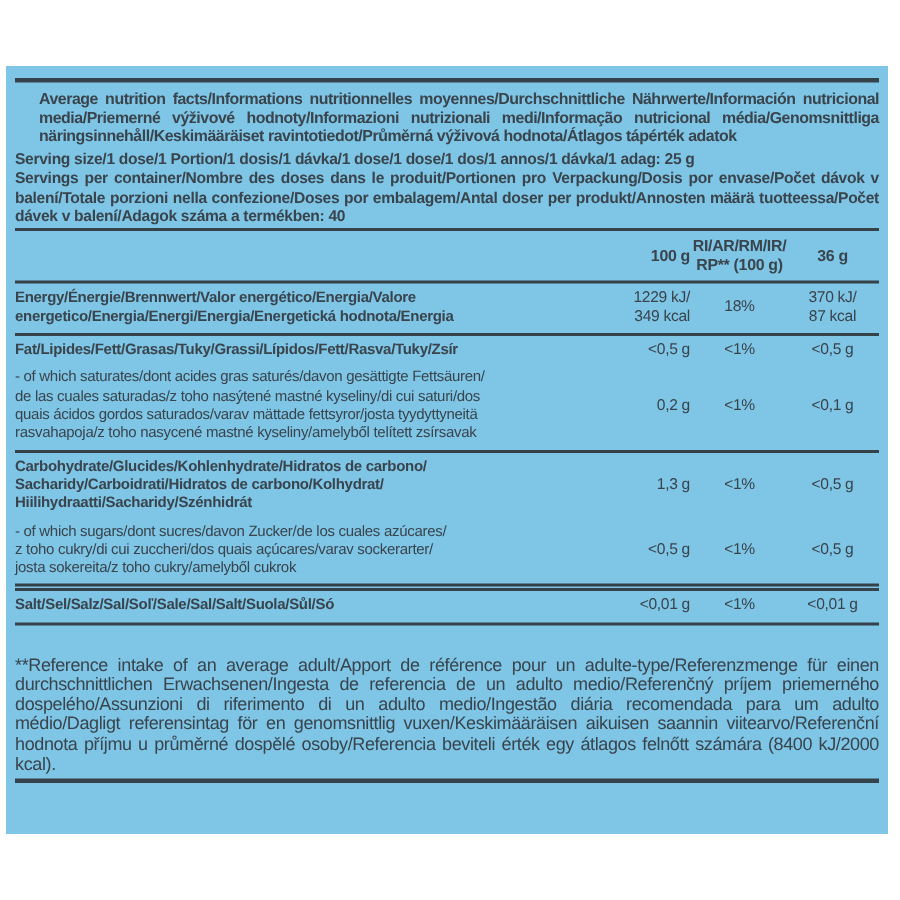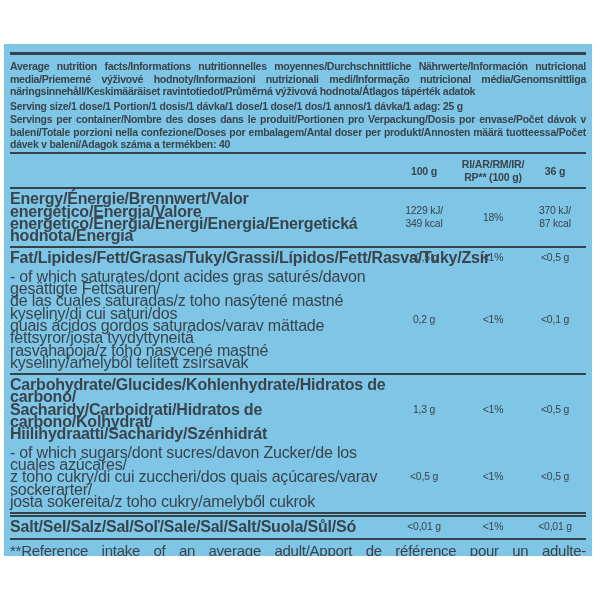--- a/index.html
+++ b/index.html
@@ -30,62 +30,62 @@
     overflow: hidden;
     letter-spacing: -0.2px;
   }
   .rule {
     height: 2px;
     background: #36424a;
     margin: 1px 0;
   }
   .rule.thick { height: 3px; }
   .title {
-    margin: 5px 0 3px 0;
+    margin: 5px 0 3px 16px;
     font-size: 10.6px;
     line-height: 12.6px;
     font-weight: bold;
     text-align: justify;
     letter-spacing: -0.3px;
   }
   .serving {
     margin: 1px 0 1px 0;
     font-size: 10.4px;
     line-height: 12.4px;
     font-weight: bold;
   }
   .just { text-align: justify; }
   .row {
     display: flex;
     align-items: center;
     padding: 3px 0;
   }
   .lbl {
     width: 378px;
-    font-size: 16px;
+    font-size: 10px;
     line-height: 12.3px;
     white-space: pre-line;
   }
   .val {
     font-size: 10.4px;
     line-height: 12.4px;
     text-align: center;
     white-space: pre-line;
   }
-  .c1 { width: 72px; }
+  .c1 { width: 72px; text-align: right; }
   .c2 { width: 66px; }
   .c3 { width: 58px; }
   .bold { font-weight: bold; }
   .header .val {
     font-weight: bold;
     font-size: 10.6px;
   }
   .footnote {
-    margin: 4px 0 3px 0;
-    font-size: 15px;
+    margin: 20px 0 3px 0;
+    font-size: 12px;
     line-height: 13.2px;
     text-align: justify;
     letter-spacing: -0.25px;
   }
 </style>
 </head>
 <body>
 
 <div class="page">
   <div class="panel">

